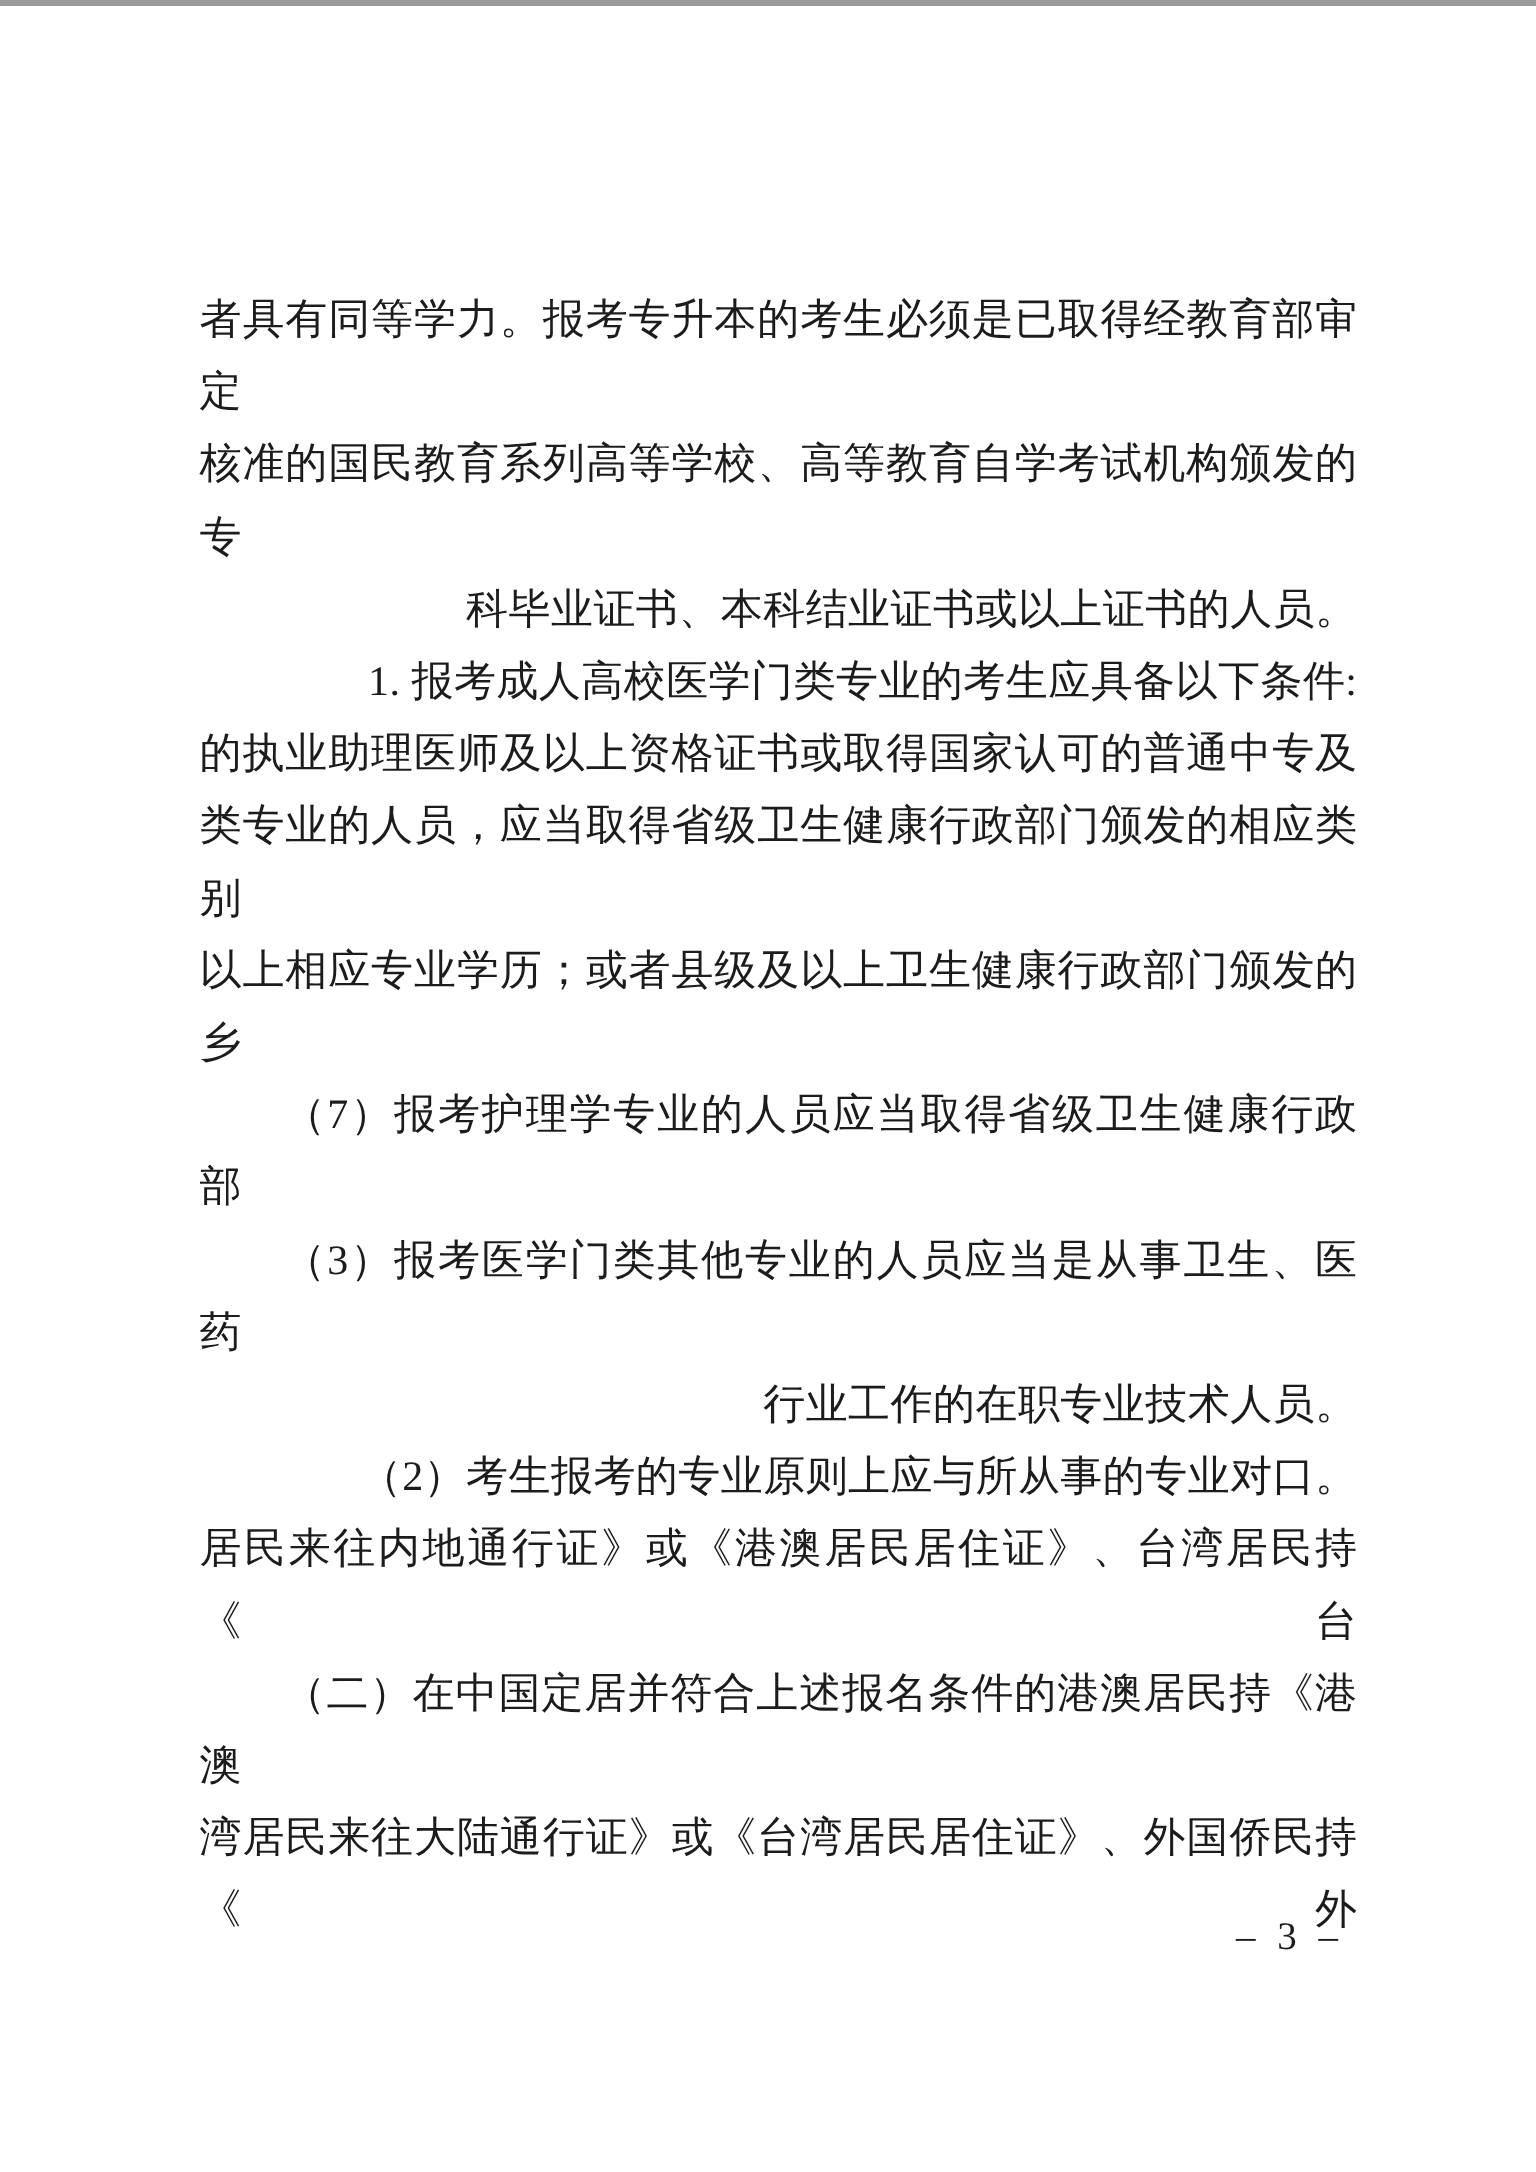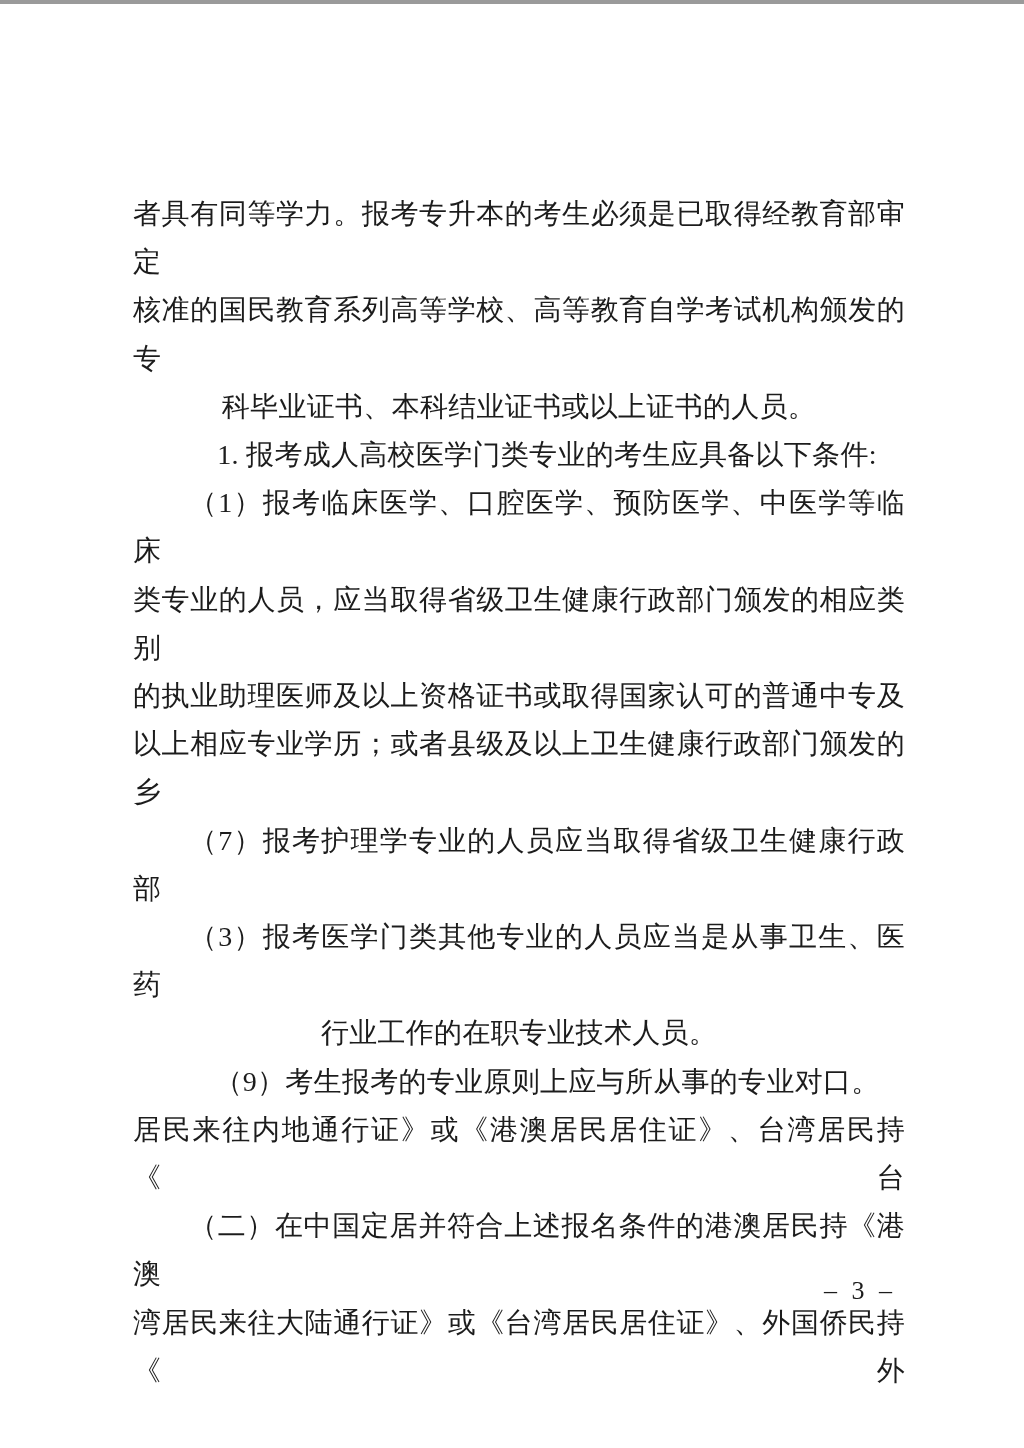--- a/index.html
+++ b/index.html
@@ -22,21 +22,21 @@
     left: 133px;
     top: 186px;
     width: 772px;
     font-size: 28px;
     line-height: 48.2px;
     letter-spacing: 0.3px;
     color: #1c1c1c;
   }
   .line {
     white-space: nowrap;
-    text-align: center;
+    text-align: right;
   }
   .line.justify {
     white-space: normal;
     text-align: justify;
     text-align-last: justify;
     text-justify: inter-character;
   }
   .line.indent {
     text-indent: 2em;
   }
@@ -52,26 +52,25 @@
 </style>
 </head>
 <body>
 
 <div class="page">
   <div class="doc-text" id="doc-body">
       <div class="line justify">者具有同等学力。报考专升本的考生必须是已取得经教育部审定</div>
       <div class="line justify">核准的国民教育系列高等学校、高等教育自学考试机构颁发的专</div>
       <div class="line">科毕业证书、本科结业证书或以上证书的人员。</div>
       <div class="line indent">1. 报考成人高校医学门类专业的考生应具备以下条件:</div>
-      <div class="line justify indent">（1）报考临床医学、口腔医学、预防医学、中医学等临床</div>
+      <div class="line justify">的执业助理医师及以上资格证书或取得国家认可的普通中专及</div>
       <div class="line justify">类专业的人员，应当取得省级卫生健康行政部门颁发的相应类别</div>
-      <div class="line justify">的执业助理医师及以上资格证书或取得国家认可的普通中专及</div>
       <div class="line justify">以上相应专业学历；或者县级及以上卫生健康行政部门颁发的乡</div>
       <div class="line justify indent">（7）报考护理学专业的人员应当取得省级卫生健康行政部</div>
       <div class="line justify indent">（3）报考医学门类其他专业的人员应当是从事卫生、医药</div>
       <div class="line">行业工作的在职专业技术人员。</div>
-      <div class="line indent">（9）考生报考的专业原则上应与所从事的专业对口。</div>
+      <div class="line indent">（2）考生报考的专业原则上应与所从事的专业对口。</div>
       <div class="line justify">居民来往内地通行证》或《港澳居民居住证》、台湾居民持《台</div>
       <div class="line justify indent">（二）在中国定居并符合上述报名条件的港澳居民持《港澳</div>
       <div class="line justify">湾居民来往大陆通行证》或《台湾居民居住证》、外国侨民持《外</div>
     </div>
   <div class="page-num">– 3 –</div>
 </div>
 
 </body></html>

